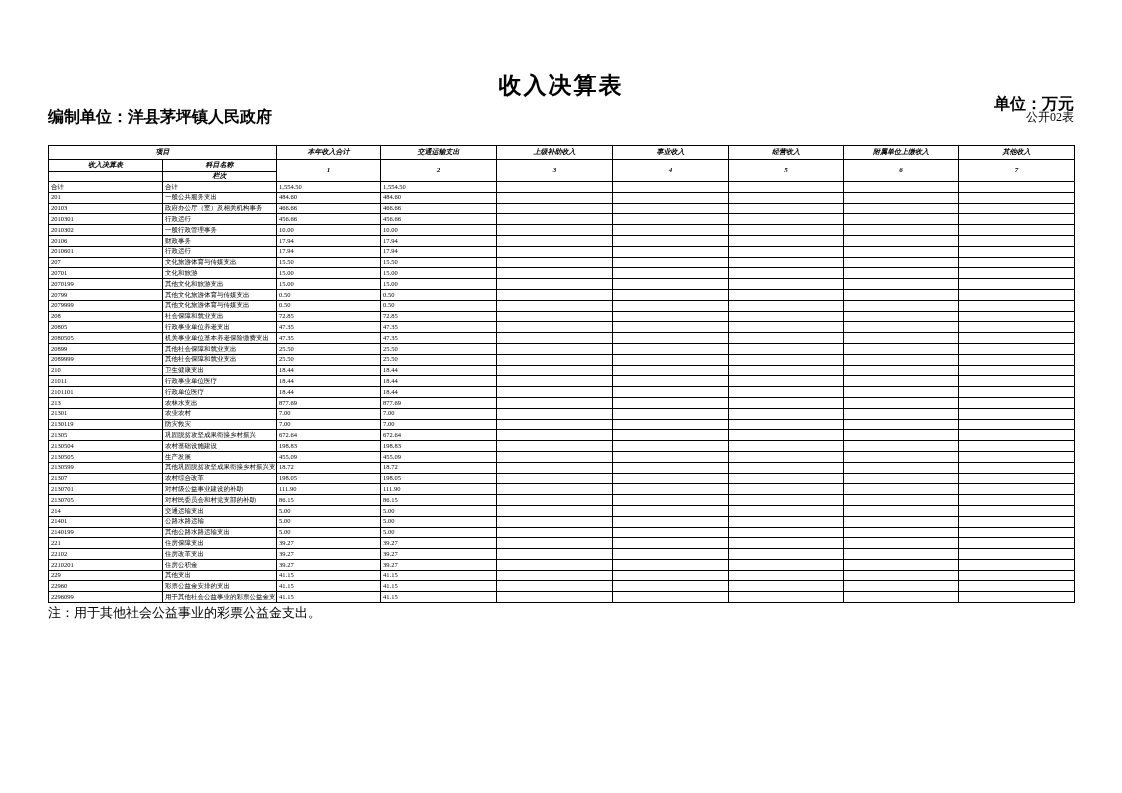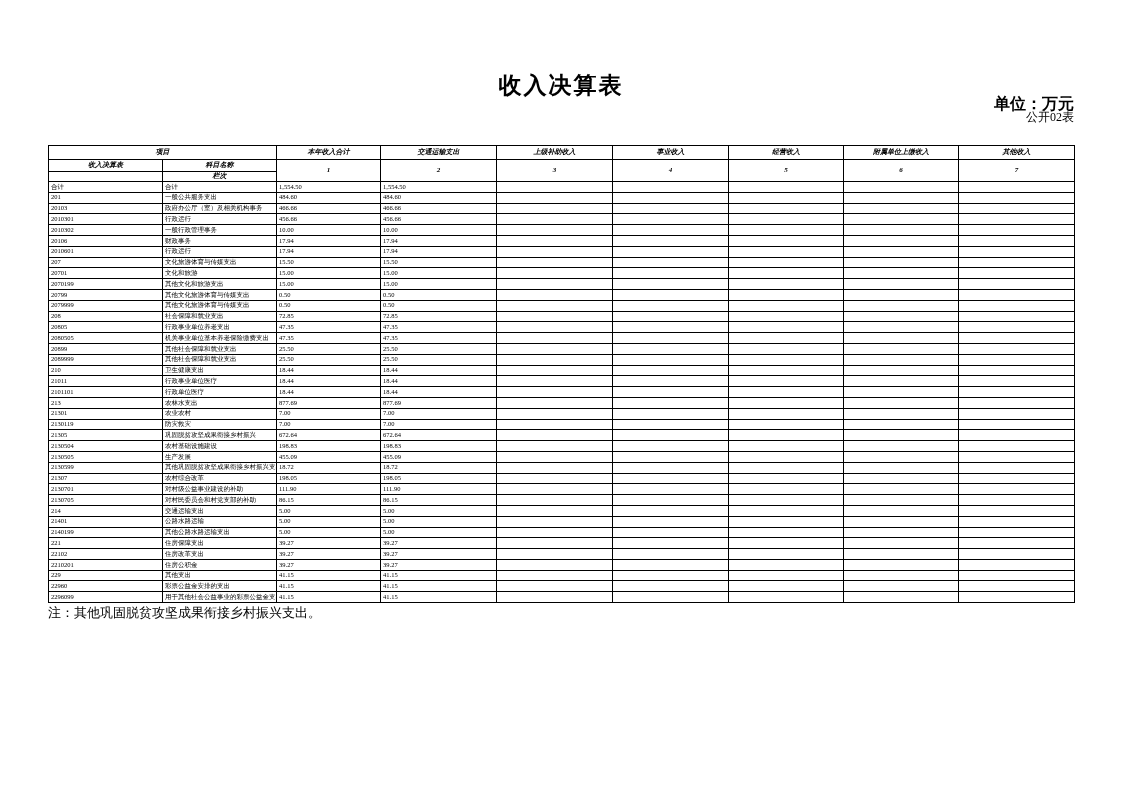--- a/index.html
+++ b/index.html
@@ -60,20 +60,21 @@
 </style>
 </head>
 <body>
 
 <div class="page">
 
   <div class="doc-title">收入决算表</div>
 
   <div class="sheet-code">公开02表</div>
 
+  <div class="org-line">编制单位：洋县茅坪镇人民政府</div>
 
   <div class="unit-line">单位：万元</div>
 
   <table class="rev">
     <colgroup>
       <col style="width:114px">
         <col style="width:114px">
         <col style="width:104px">
       <col style="width:116px">
         <col style="width:116px">
@@ -535,15 +536,15 @@
           <td>41.15</td>
           <td></td>
           <td></td>
           <td></td>
           <td></td>
           <td></td>
         </tr>
       </tbody>
   </table>
 
-  <div class="note-line">注：其他巩固脱贫攻坚成果衔接乡村振兴支出。</div>
+  <div class="note-line">注：用于其他社会公益事业的彩票公益金支出。</div>
 
 </div>
 
 </body></html>

